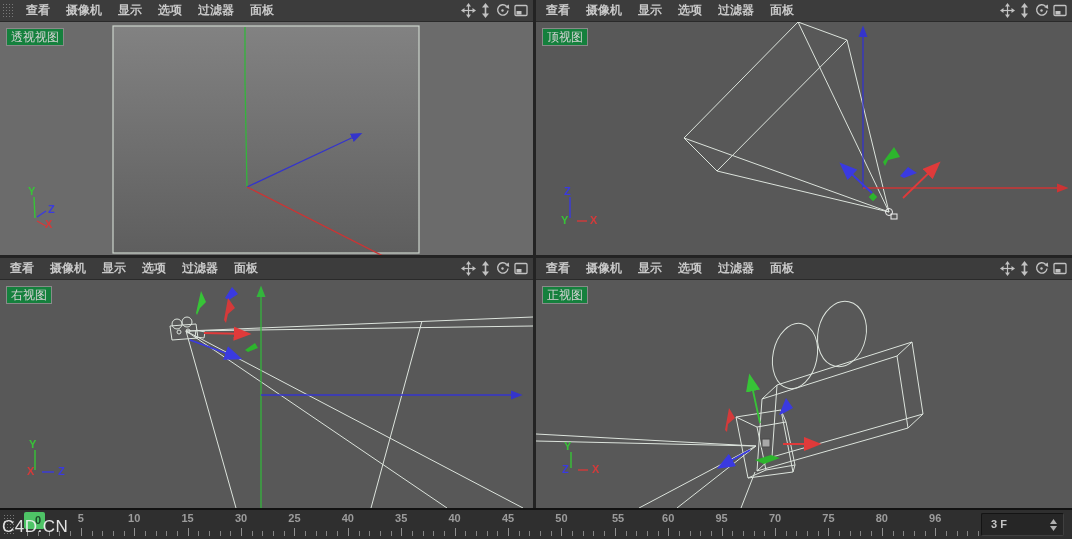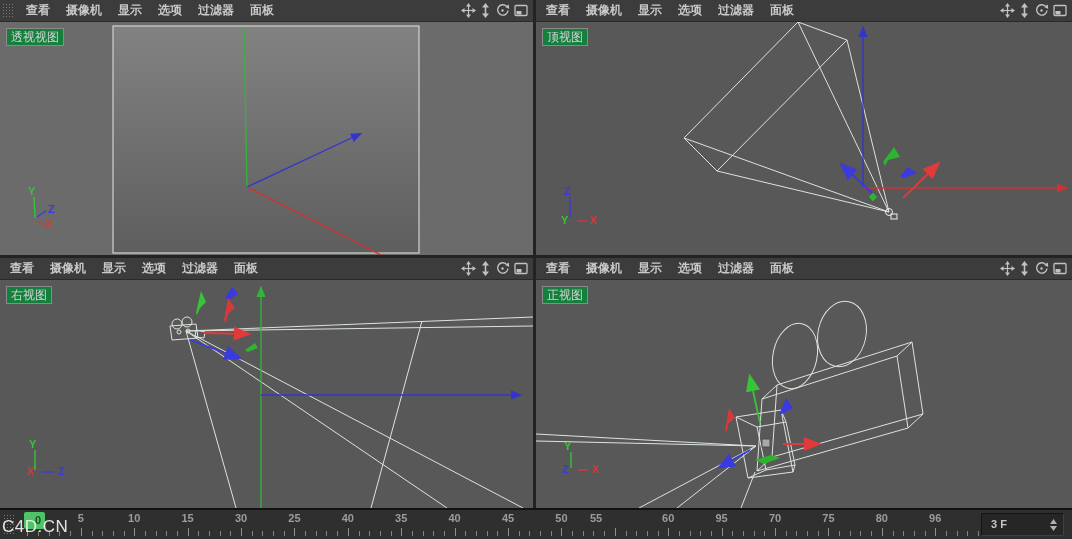--- a/index.html
+++ b/index.html
@@ -510,21 +510,21 @@
         <span class="rlabel" style="left: 66.8px;">5</span>
         <span class="rlabel" style="left: 120.2px;">10</span>
         <span class="rlabel" style="left: 173.6px;">15</span>
         <span class="rlabel" style="left: 227px;">30</span>
         <span class="rlabel" style="left: 280.4px;">25</span>
         <span class="rlabel" style="left: 333.8px;">40</span>
         <span class="rlabel" style="left: 387.2px;">35</span>
         <span class="rlabel" style="left: 440.6px;">40</span>
         <span class="rlabel" style="left: 494px;">45</span>
         <span class="rlabel" style="left: 547.4px;">50</span>
-        <span class="rlabel" style="left: 582px;">55</span>
+        <span class="rlabel" style="left: 604px;">55</span>
         <span class="rlabel" style="left: 654.2px;">60</span>
         <span class="rlabel" style="left: 707.6px;">95</span>
         <span class="rlabel" style="left: 761px;">70</span>
         <span class="rlabel" style="left: 814.4px;">75</span>
         <span class="rlabel" style="left: 867.8px;">80</span>
         <span class="rlabel" style="left: 921.2px;">96</span>
         <span class="rlabel" style="left: 974.6px;">90</span>
       </div>
     <div id="playhead">0</div>
     <div id="watermark">C4D.CN</div>

